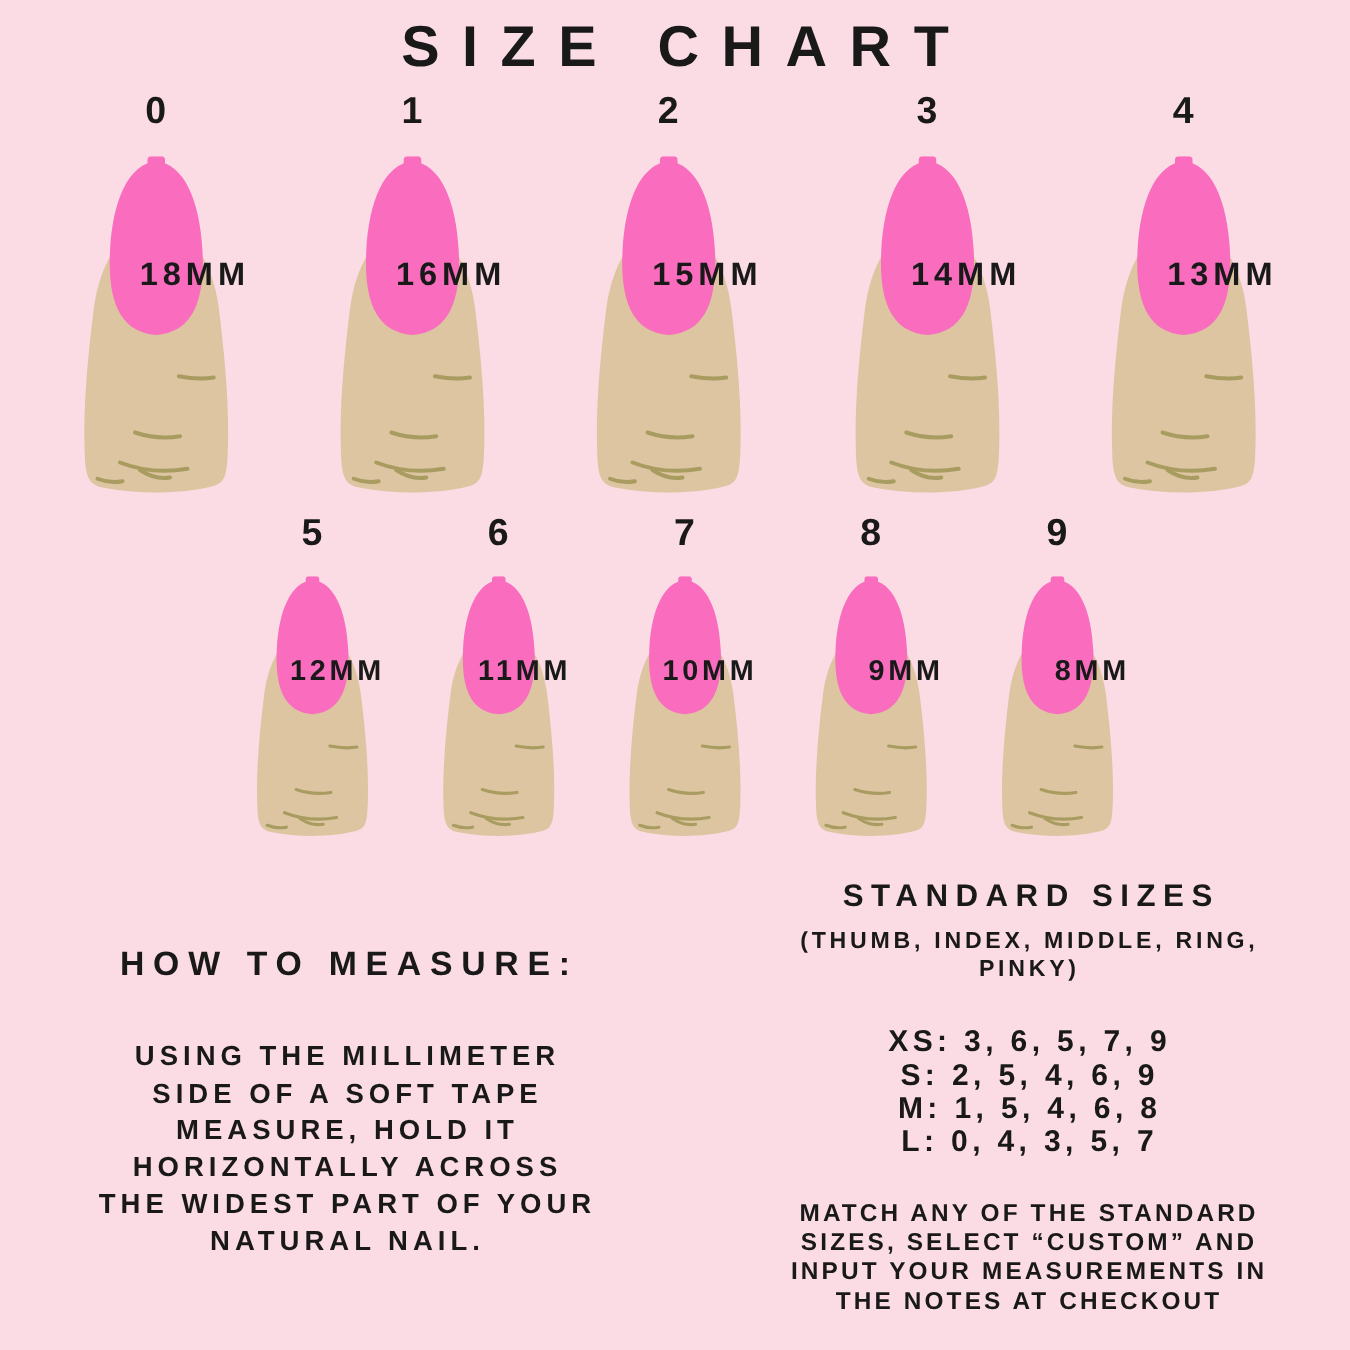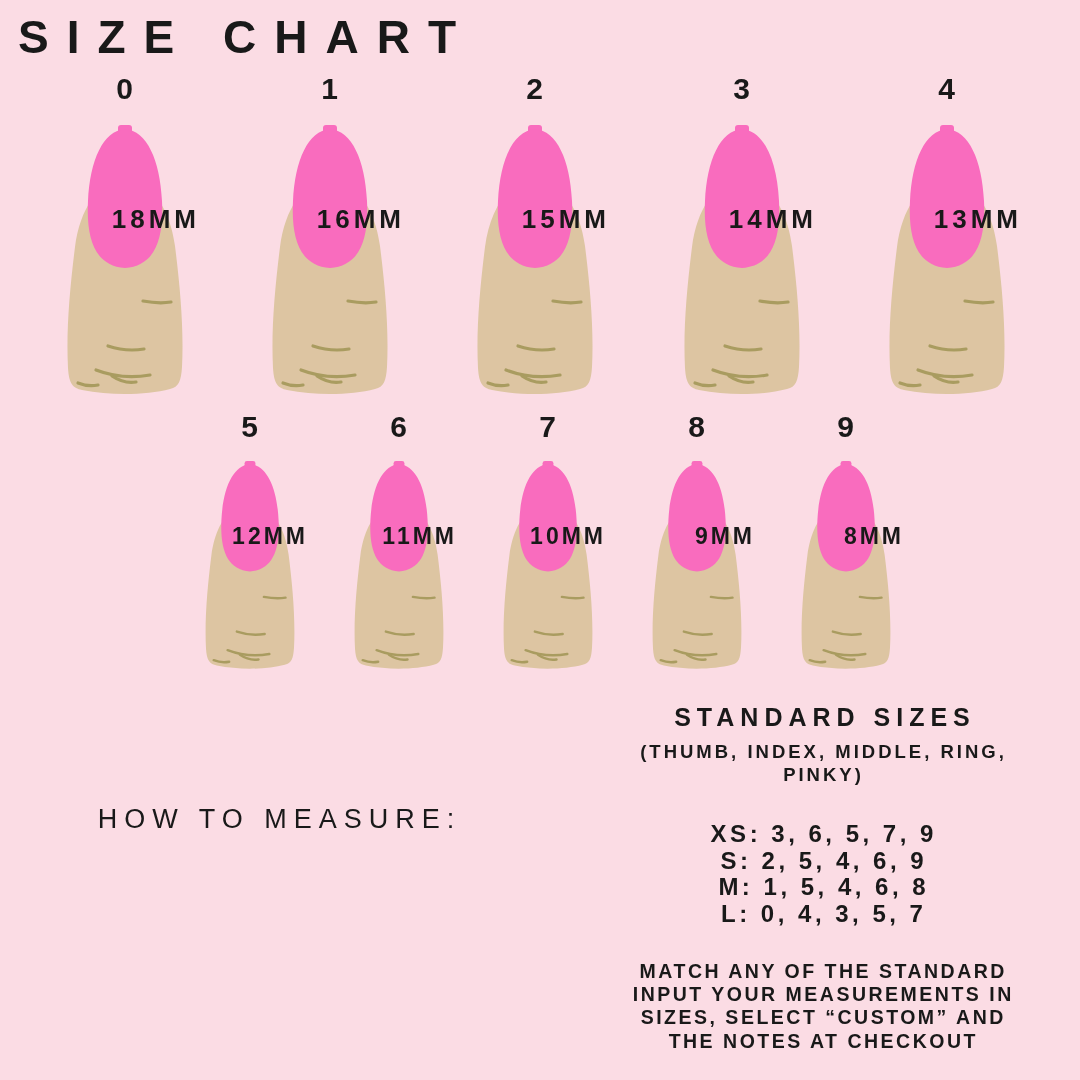--- a/index.html
+++ b/index.html
@@ -14,21 +14,21 @@
   body{
     font-family:"Liberation Sans", sans-serif;
     background:var(--background);
     color:var(--text);
     overflow:hidden;
     position:relative;
   }
   .canvas{position:absolute;inset:0;background:var(--background);}
   .title{
     position:absolute;top:10px;left:0;width:1080px;
-    text-align:left;font-size:46px;font-weight:800;
+    text-align:center;font-size:46px;font-weight:800;
     letter-spacing:18px;text-indent:18px;color:var(--text);
   }
   .finger-block{position:absolute;display:flex;flex-direction:column;align-items:center;}
   .finger-block.row1{width:150px;top:74px;}
   .finger-block.row2{width:116px;top:412px;}
   .finger-number{
     font-size:30px;font-weight:700;line-height:30px;text-align:center;
     letter-spacing:1px;
   }
   .row1 .finger-number{margin-bottom:21px;}
@@ -41,21 +41,21 @@
     position:absolute;left:0;right:0;text-align:right;
     font-weight:700;letter-spacing:4px;text-indent:4px;color:var(--text);
   }
   .row1 .mm-label{top:79px;font-size:26px;}
   .row2 .mm-label{top:62px;font-size:23px;letter-spacing:3px;text-indent:3px;}
 
   .howto{
     position:absolute;left:46px;top:756px;width:460px;text-align:center;
   }
   .howto-heading{
-    font-size:27px;font-weight:400;letter-spacing:7px;text-indent:7px;margin-top:48px;
+    font-size:27px;font-weight:700;letter-spacing:7px;text-indent:7px;
   }
   .howto-body{margin-top:43px;}
   .howto-line{
     font-size:22px;font-weight:700;line-height:29.5px;
     letter-spacing:4px;text-indent:4px;
   }
 
   .standard{
     position:absolute;left:592px;top:703px;width:460px;text-align:center;
   }
@@ -190,35 +190,43 @@
     <div class="finger-art">
       <svg viewBox="0 0 150 272">
           <use href="#finger-art-g"></use>
         </svg>
       <div class="mm-label">8MM</div>
     </div>
   </div>
 
   <div class="howto">
     <div class="howto-heading">HOW TO MEASURE:</div>
+    <div class="howto-body">
+      <div class="howto-line">USING THE MILLIMETER</div>
+      <div class="howto-line">SIDE OF A SOFT TAPE</div>
+      <div class="howto-line">MEASURE, HOLD IT</div>
+      <div class="howto-line">HORIZONTALLY ACROSS</div>
+      <div class="howto-line">THE WIDEST PART OF YOUR</div>
+      <div class="howto-line">NATURAL NAIL.</div>
+    </div>
   </div>
 
   <div class="standard">
     <div class="standard-heading">STANDARD SIZES</div>
     <div class="standard-subtitle">
       <div class="sub-line">(THUMB, INDEX, MIDDLE, RING,</div>
       <div class="sub-line">PINKY)</div>
     </div>
     <div class="size-rows">
       <div class="size-row">XS: 3, 6, 5, 7, 9</div>
       <div class="size-row">S: 2, 5, 4, 6, 9</div>
       <div class="size-row">M: 1, 5, 4, 6, 8</div>
       <div class="size-row">L: 0, 4, 3, 5, 7</div>
     </div>
     <div class="custom-note">
       <div class="note-line">MATCH ANY OF THE STANDARD</div>
+      <div class="note-line">SIZES, SELECT “CUSTOM” AND</div>
       <div class="note-line">INPUT YOUR MEASUREMENTS IN</div>
-      <div class="note-line">SIZES, SELECT “CUSTOM” AND</div>
       <div class="note-line">THE NOTES AT CHECKOUT</div>
     </div>
   </div>
 
 </div>
 
 </body></html>

